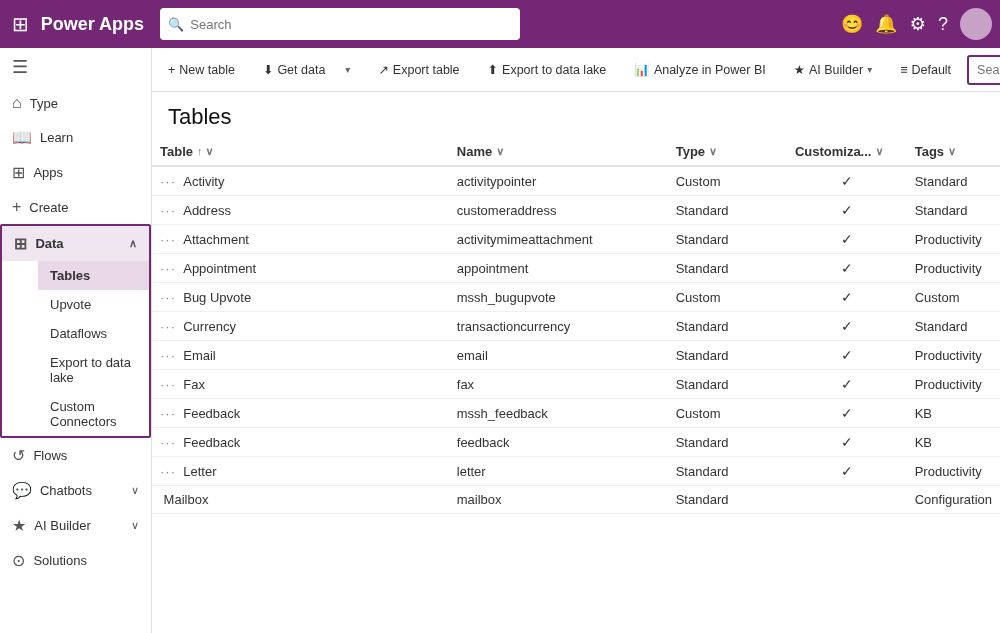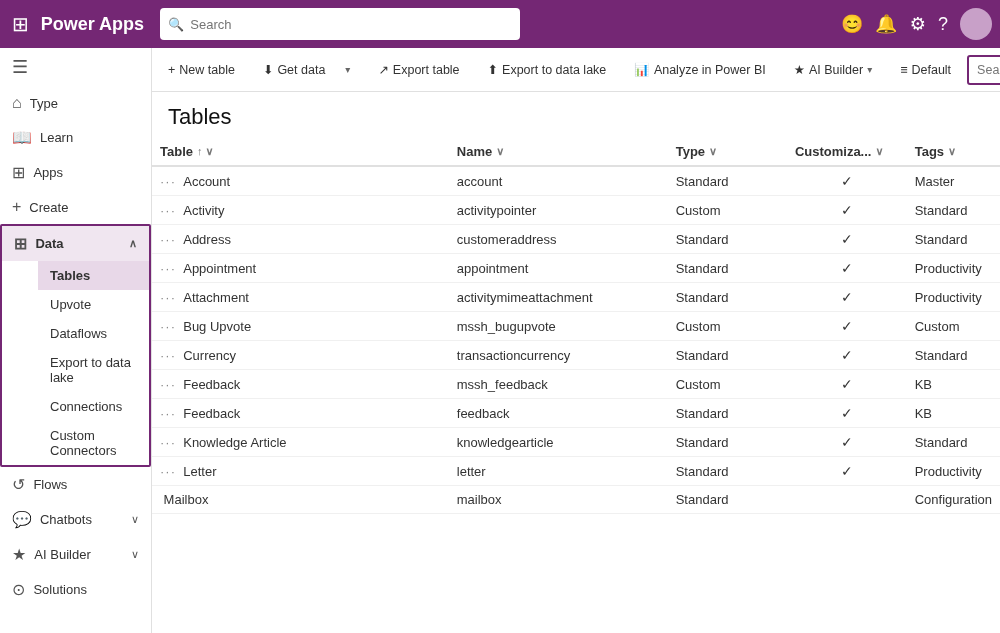--- a/index.html
+++ b/index.html
@@ -219,21 +219,20 @@
       <div class="sidebar-item active">
         <span class="s-icon">⊞</span>
         <span>Data</span>
         <span class="s-chevron">∧</span>
       </div>
       <div class="sidebar-sub">
         <div class="sidebar-sub-item active">Tables</div>
         <div class="sidebar-sub-item">Upvote</div>
         <div class="sidebar-sub-item">Dataflows</div>
         <div class="sidebar-sub-item">Export to data lake</div>
-        <div class="sidebar-sub-item">Connections</div>
         <div class="sidebar-sub-item">Custom Connectors</div>
       </div>
     </div>
 
     <div class="sidebar-item">
       <span class="s-icon">↺</span>
       <span>Flows</span>
     </div>
     <div class="sidebar-item">
       <span class="s-icon">💬</span>
@@ -329,32 +328,20 @@
             </th>
             <th>
               <div class="col-header">
                 <span>Tags</span>
                 <span class="col-sort">∨</span>
               </div>
             </th>
           </tr>
         </thead>
         <tbody id="table-body">
-        <tr>
-    <td>
-      <span class="col-dots">···</span>
-      &nbsp;Account
-    </td>
-    <td>account</td>
-    <td>Standard</td>
-    <td style="text-align:center">
-      <span class="col-check">✓</span>
-    </td>
-    <td>Master</td>
-  </tr>
             <tr>
     <td>
       <span class="col-dots">···</span>
       &nbsp;Activity
     </td>
     <td>activitypointer</td>
     <td>Custom</td>
     <td style="text-align:center">
       <span class="col-check">✓</span>
     </td>
@@ -368,35 +355,35 @@
     <td>customeraddress</td>
     <td>Standard</td>
     <td style="text-align:center">
       <span class="col-check">✓</span>
     </td>
     <td>Standard</td>
   </tr>
             <tr>
     <td>
       <span class="col-dots">···</span>
+      &nbsp;Attachment
+    </td>
+    <td>activitymimeattachment</td>
+    <td>Standard</td>
+    <td style="text-align:center">
+      <span class="col-check">✓</span>
+    </td>
+    <td>Productivity</td>
+  </tr>
+            <tr>
+    <td>
+      <span class="col-dots">···</span>
       &nbsp;Appointment
     </td>
     <td>appointment</td>
-    <td>Standard</td>
-    <td style="text-align:center">
-      <span class="col-check">✓</span>
-    </td>
-    <td>Productivity</td>
-  </tr>
-            <tr>
-    <td>
-      <span class="col-dots">···</span>
-      &nbsp;Attachment
-    </td>
-    <td>activitymimeattachment</td>
     <td>Standard</td>
     <td style="text-align:center">
       <span class="col-check">✓</span>
     </td>
     <td>Productivity</td>
   </tr>
             <tr>
     <td>
       <span class="col-dots">···</span>
       &nbsp;Bug Upvote
@@ -416,20 +403,44 @@
     <td>transactioncurrency</td>
     <td>Standard</td>
     <td style="text-align:center">
       <span class="col-check">✓</span>
     </td>
     <td>Standard</td>
   </tr>
             <tr>
     <td>
       <span class="col-dots">···</span>
+      &nbsp;Email
+    </td>
+    <td>email</td>
+    <td>Standard</td>
+    <td style="text-align:center">
+      <span class="col-check">✓</span>
+    </td>
+    <td>Productivity</td>
+  </tr>
+            <tr>
+    <td>
+      <span class="col-dots">···</span>
+      &nbsp;Fax
+    </td>
+    <td>fax</td>
+    <td>Standard</td>
+    <td style="text-align:center">
+      <span class="col-check">✓</span>
+    </td>
+    <td>Productivity</td>
+  </tr>
+            <tr>
+    <td>
+      <span class="col-dots">···</span>
       &nbsp;Feedback
     </td>
     <td>mssh_feedback</td>
     <td>Custom</td>
     <td style="text-align:center">
       <span class="col-check">✓</span>
     </td>
     <td>KB</td>
   </tr>
             <tr>
@@ -440,32 +451,20 @@
     <td>feedback</td>
     <td>Standard</td>
     <td style="text-align:center">
       <span class="col-check">✓</span>
     </td>
     <td>KB</td>
   </tr>
             <tr>
     <td>
       <span class="col-dots">···</span>
-      &nbsp;Knowledge Article
-    </td>
-    <td>knowledgearticle</td>
-    <td>Standard</td>
-    <td style="text-align:center">
-      <span class="col-check">✓</span>
-    </td>
-    <td>Standard</td>
-  </tr>
-            <tr>
-    <td>
-      <span class="col-dots">···</span>
       &nbsp;Letter
     </td>
     <td>letter</td>
     <td>Standard</td>
     <td style="text-align:center">
       <span class="col-check">✓</span>
     </td>
     <td>Productivity</td>
   </tr>
             <tr>

